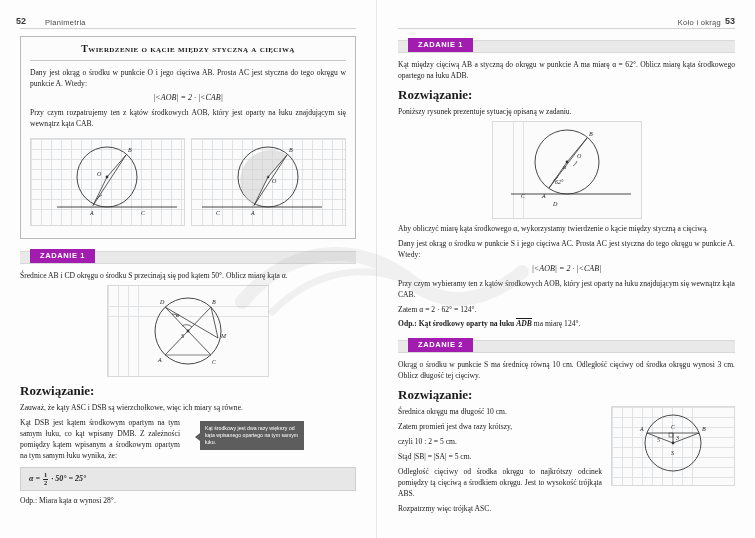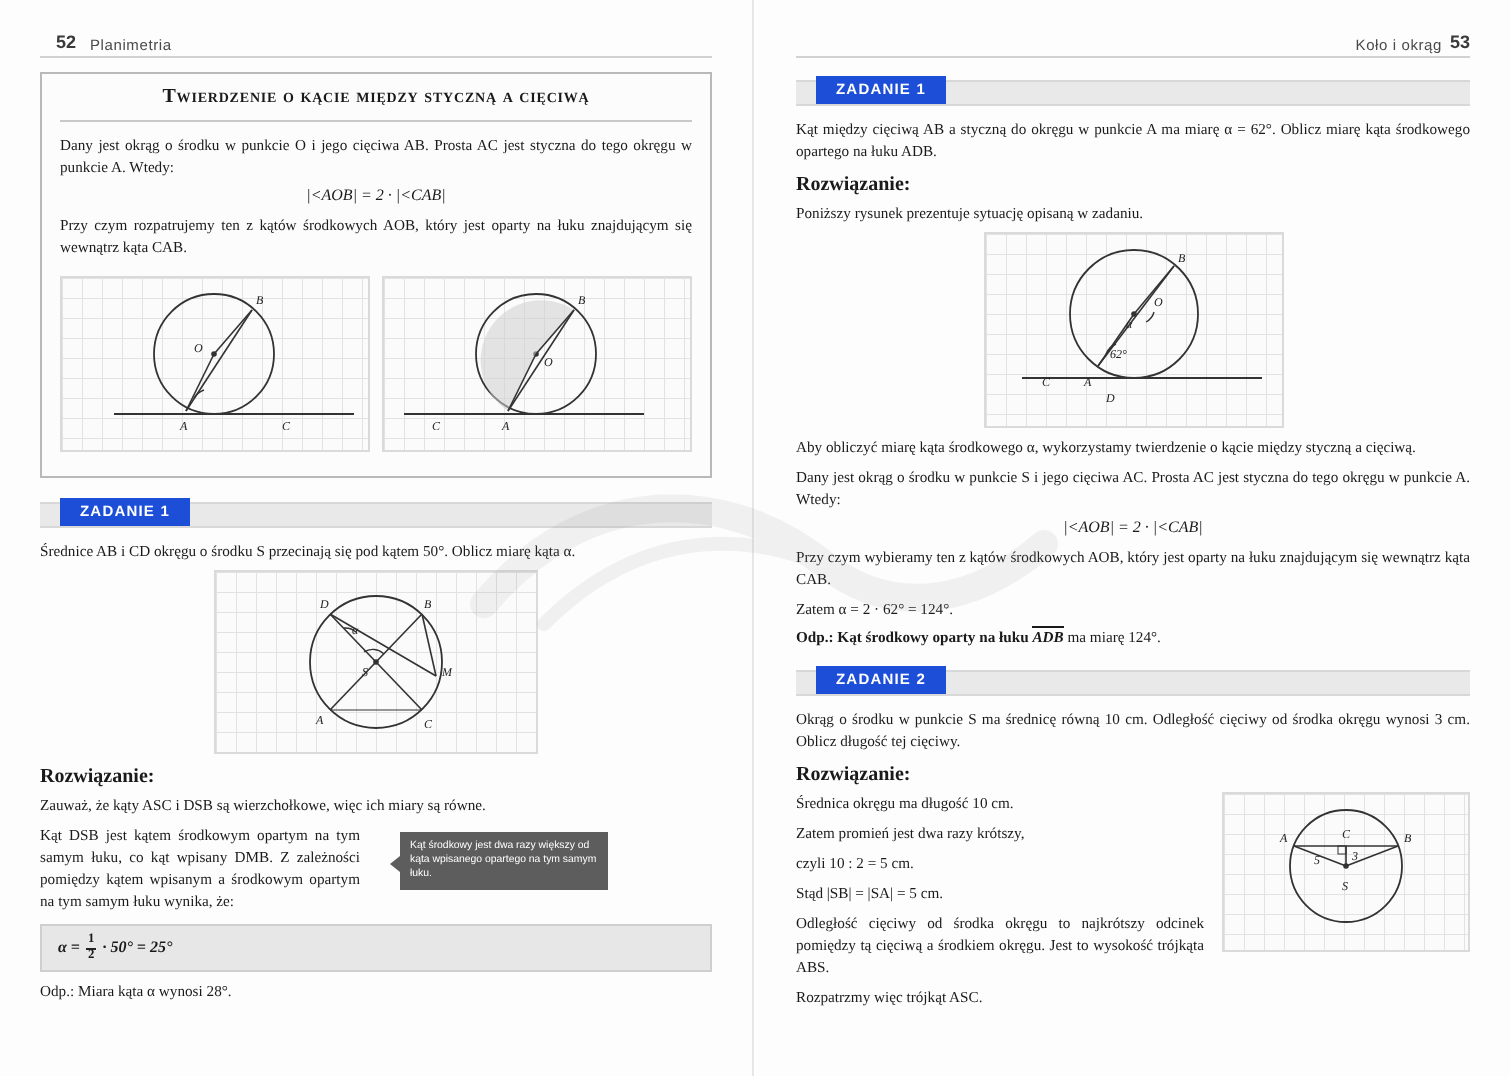--- a/index.html
+++ b/index.html
@@ -37,21 +37,21 @@
   .rh-left { left: 20px; padding-left: 11px; }
   .rh-right { right: 20px; }
   .folio {
     position: absolute;
     top: 16px;
     font-family: "Liberation Sans", sans-serif;
     font-size: 9px;
     font-weight: bold;
     color: #3a3a3a;
   }
-  .folio-left { left: 28px; }
+  .folio-left { left: 16px; }
   .folio-right { right: 20px; }
   .rh-left.with-folio { left: 34px; }
   .rh-right.with-folio { right: 34px; }
 
   .hrule {
     position: absolute;
     left: 20px;
     right: 20px;
     top: 28px;
     height: 1px;
@@ -111,31 +111,31 @@
     left: 0; right: 0; top: 2px;
     height: 11px;
     background: #e9e9e9;
     border-top: 1px solid #d8d8d8;
     border-bottom: 1px solid #d8d8d8;
   }
   .ribbon-tab {
     position: absolute;
     left: 10px;
     top: 0;
-    background: #1d4ed8;
+    background: #a21caf;
     color: #ffffff;
     font-family: "Liberation Sans", sans-serif;
     font-size: 7.5px;
     font-weight: bold;
     letter-spacing: 0.6px;
     padding: 2px 10px 2.5px 10px;
   }
 
   .subhead {
-    font-size: 10px;
+    font-size: 13px;
     font-weight: bold;
     margin: 6px 0 3px 0;
   }
 
   
   .figure {
     position: relative;
     background:
       repeating-linear-gradient(to right, #dfe3e6 0px, #dfe3e6 0.5px, transparent 0.5px, transparent 10px),
       repeating-linear-gradient(to bottom, #dfe3e6 0px, #dfe3e6 0.5px, transparent 0.5px, transparent 10px),

